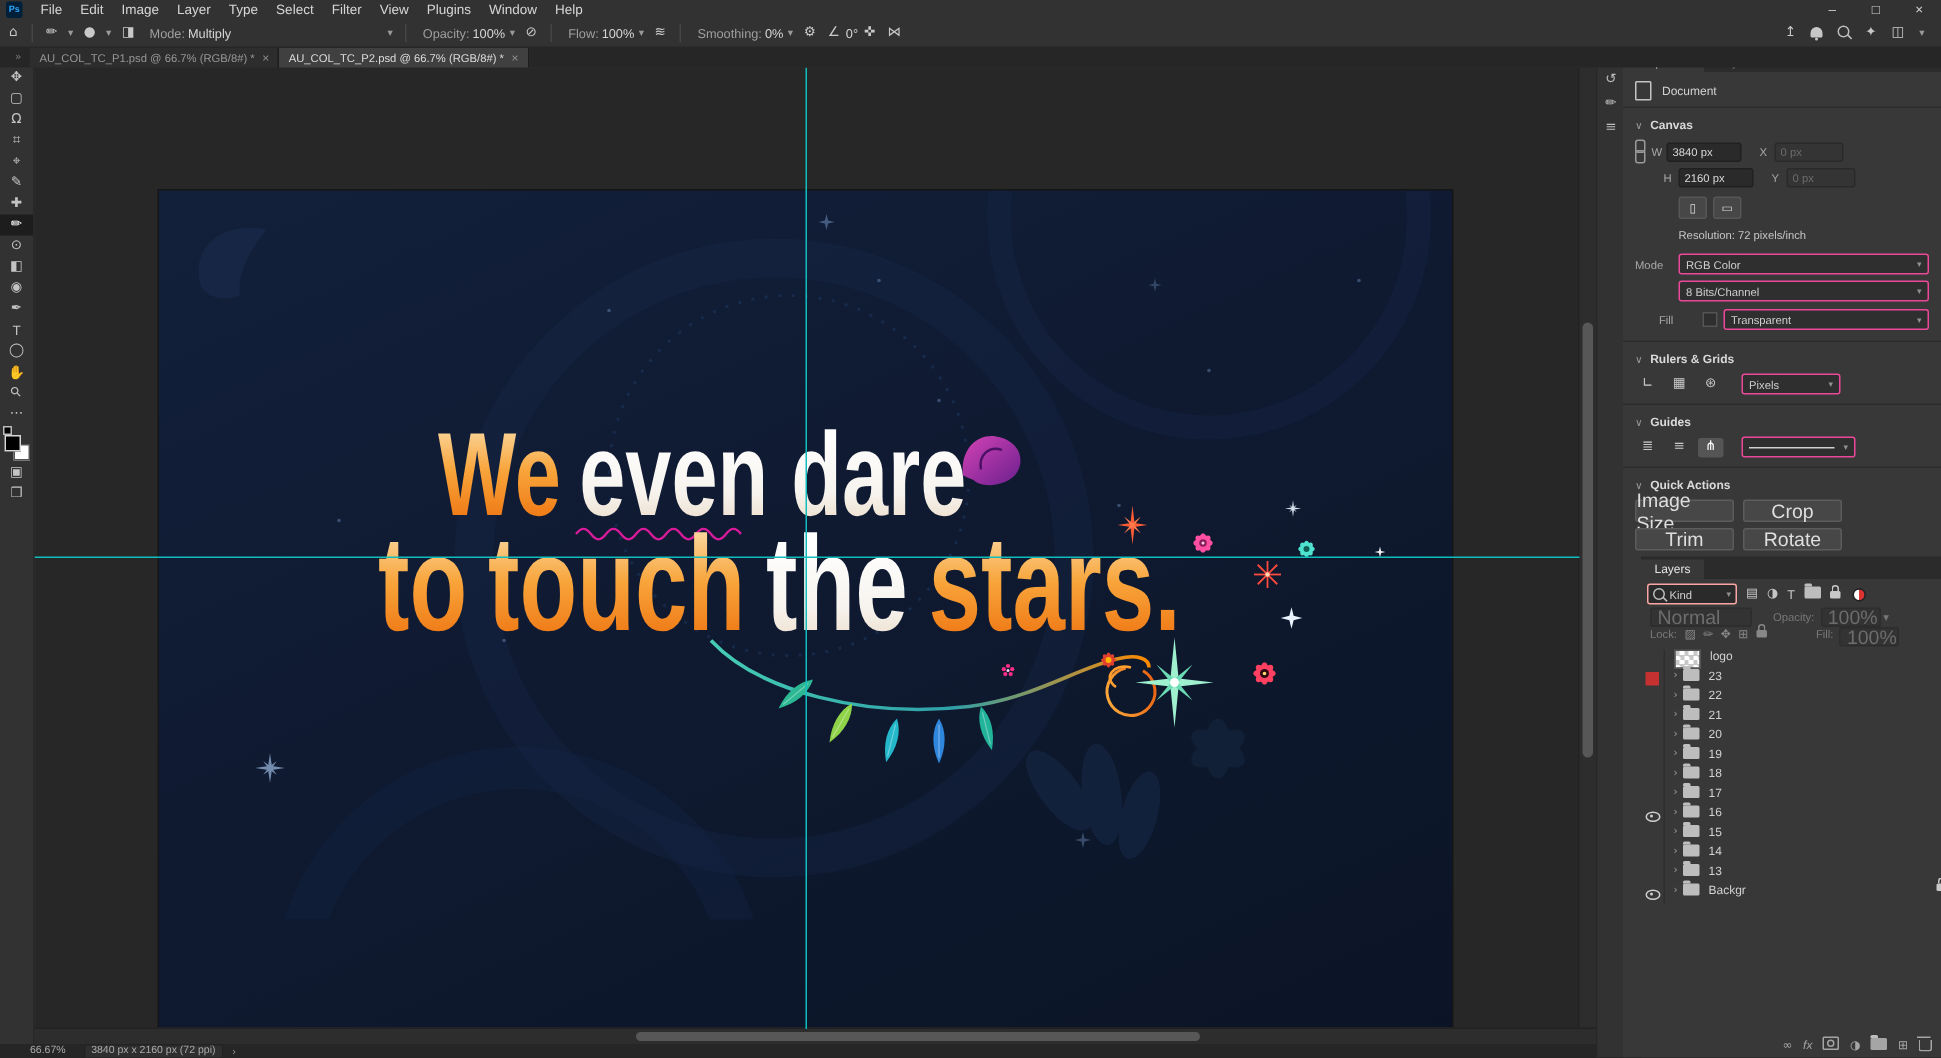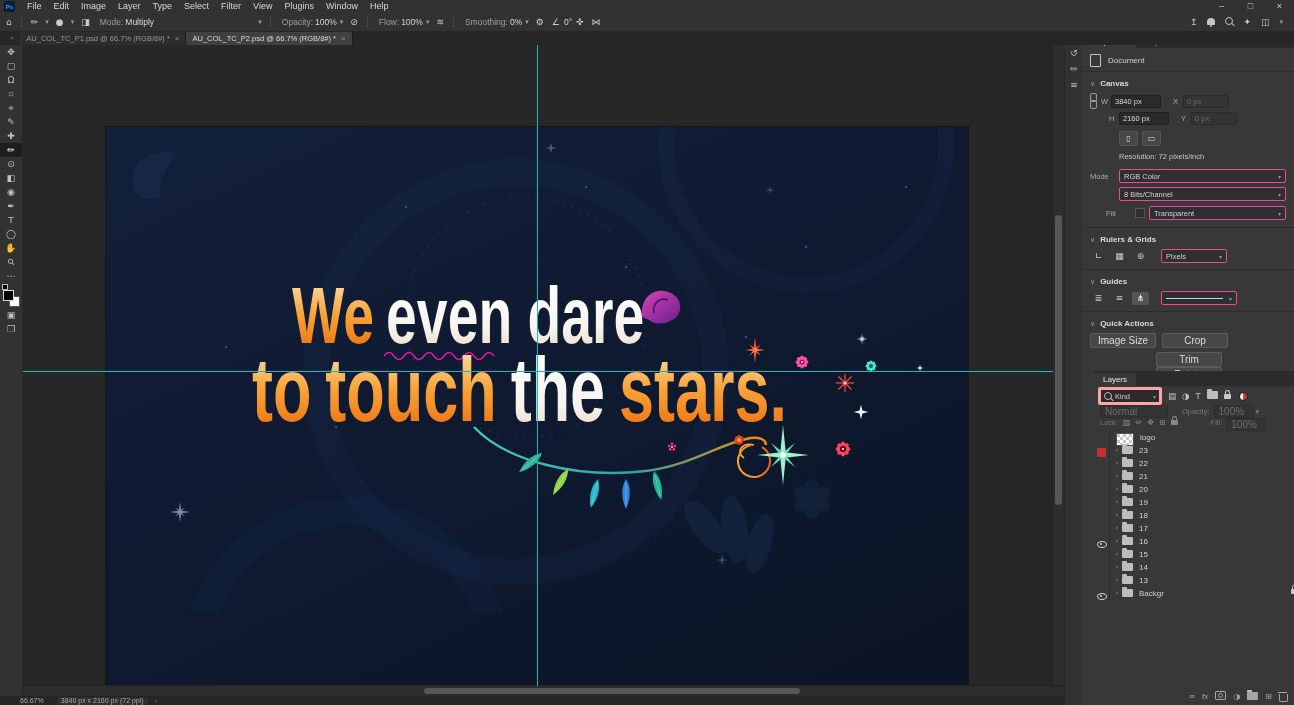--- a/index.html
+++ b/index.html
@@ -89,38 +89,38 @@
   .finput{background:#2a2a2a;border:1px solid #202020;border-radius:2px;color:#d8d8d8;font-size:7.5px;height:11px;line-height:11px;padding:0 3px;}
   .finput.disabled{background:#343434;color:#6d6d6d;border-color:#2a2a2a;}
   .fselect{background:#2f2f2f;border:1px solid #ec4899;border-radius:2px;color:#cfcfcf;font-size:7.5px;height:12px;display:flex;align-items:center;padding:0 4px;}
   .fselect .sel-chev{margin-left:auto;font-size:6px;color:#909090;}
   .chain{display:flex;flex-direction:column;align-items:center;margin:0 4px 0 8px;}
   .chain span{display:block;width:5px;height:7px;border:1px solid #9a9a9a;border-radius:2px;}
   .chain span+span{margin-top:-2px;}
   .sqbtn{width:17px;height:13px;background:#474747;border:1px solid #565656;border-radius:2px;color:#dcdcdc;font-size:8px;display:flex;align-items:center;justify-content:center;margin-right:4px;}
   .flaticon{width:17px;height:13px;color:#c9c9c9;font-size:9px;display:flex;align-items:center;justify-content:center;margin-right:4px;}
   .flaticon.pressed{background:#555;border-radius:2px;color:#fff;}
-  .qa-btn{width:64px;height:13px;background:#474747;border:1px solid #5c5c5c;border-radius:2px;color:#dedede;font-size:10px;display:flex;align-items:center;justify-content:center;margin-right:6px;}
+  .qa-btn{width:64px;height:13px;background:#474747;border:1px solid #5c5c5c;border-radius:2px;color:#dedede;font-size:13px;display:flex;align-items:center;justify-content:center;margin-right:6px;}
   #res-text{font-size:7.5px;color:#c6c6c6;}
   .mini-swatch{width:8px;height:8px;background:#2f2f2f;border:1px solid #555;margin-right:4px;}
   .guide-line-swatch{flex:1;height:1px;background:#d0d0d0;margin-right:6px;}
 
   
   #layerspanel{position:absolute;left:12px;top:338px;width:212px;bottom:0;background:#383838;}
   #layers-filter{display:flex;align-items:center;height:16px;margin-top:2px;padding:0 4px;}
-  #kind-combo{display:flex;align-items:center;background:#2a2a2a;border:3px solid #fca5a5;border-radius:2px;height:12px;width:52px;padding:0 3px;}
+  #kind-combo{display:flex;align-items:center;background:#2a2a2a;border:1px solid #fca5a5;border-radius:2px;height:12px;width:52px;padding:0 3px;}
   #kind-combo .klabel{font-size:7.5px;color:#cfcfcf;margin-left:3px;}
   #kind-combo .sel-chev{margin-left:auto;font-size:6px;color:#8f8f8f;}
   .filt-icon{font-size:8.5px;color:#c6c6c6;margin-left:6px;}
   .icon-search{width:6px;height:6px;border:1px solid #bdbdbd;border-radius:50%;position:relative;display:inline-block;flex:none;}
   .icon-search::after{content:"";position:absolute;width:4px;height:1px;background:#bdbdbd;transform:rotate(45deg);right:-3px;bottom:-1px;}
   #filter-toggle{margin-left:8px;width:7px;height:7px;border-radius:50%;background:linear-gradient(90deg,#fff 50%,#d33 50%);border:1px solid #222;}
   #blend-row{display:flex;align-items:center;height:14px;padding:0 6px;}
   .dimtext{font-size:7.5px;color:#787878;}
-  .dimbox{background:#333;border:1px solid #2d2d2d;border-radius:2px;color:#6d6d6d;font-size:10px;height:11px;line-height:11px;padding:0 4px;}
+  .dimbox{background:#333;border:1px solid #2d2d2d;border-radius:2px;color:#6d6d6d;font-size:13px;height:11px;line-height:11px;padding:0 4px;}
   #lock-row{display:flex;height:13px;padding:0 6px;}
   .lockrow-icon{font-size:8px;color:#888;margin-right:5px;}
   .icon-lock{width:7px;height:5px;background:#c9c9c9;border-radius:1px;position:relative;display:inline-block;}
   .icon-lock::before{content:"";position:absolute;top:-4px;left:1px;width:5px;height:4px;border:1px solid #c9c9c9;border-bottom:none;border-radius:3px 3px 0 0;box-sizing:border-box;}
   .icon-lock.dim{background:#888;}
   .icon-lock.dim::before{border-color:#888;}
   #layerlist{margin-top:2px;}
   .lrow{display:flex;align-items:flex-start;height:13px;font-size:8px;color:#d2d2d2;}
   .eyecell{width:15px;height:13px;border-right:1px solid #2e2e2e;position:relative;flex:none;}
   .eyecell.on::before{content:"";position:absolute;left:3px;top:4px;width:8px;height:5px;border:1px solid #cfcfcf;border-radius:50%;}
@@ -534,21 +534,21 @@
 
     <div class="sect-divider" style="margin-top:6px"></div>
     <div class="sect-head">
       <span class="sect-chev g">∨</span>
       <span>Quick Actions</span>
     </div>
     <div class="prow" style="margin:2px 0 0 8px;">
       <span class="qa-btn">Image Size</span>
       <span class="qa-btn">Crop</span>
     </div>
-    <div class="prow" style="margin:4px 0 0 8px;flex-direction:column;">
+    <div class="prow" style="margin:4px 0 0 8px;">
       <span class="qa-btn">Trim</span>
       <span class="qa-btn">Rotate</span>
     </div>
 
     <div id="layerspanel">
       <div class="ptabs">
         <span class="ptab active">Layers</span>
         <span class="ptab-menu g">≡</span>
       </div>
 

